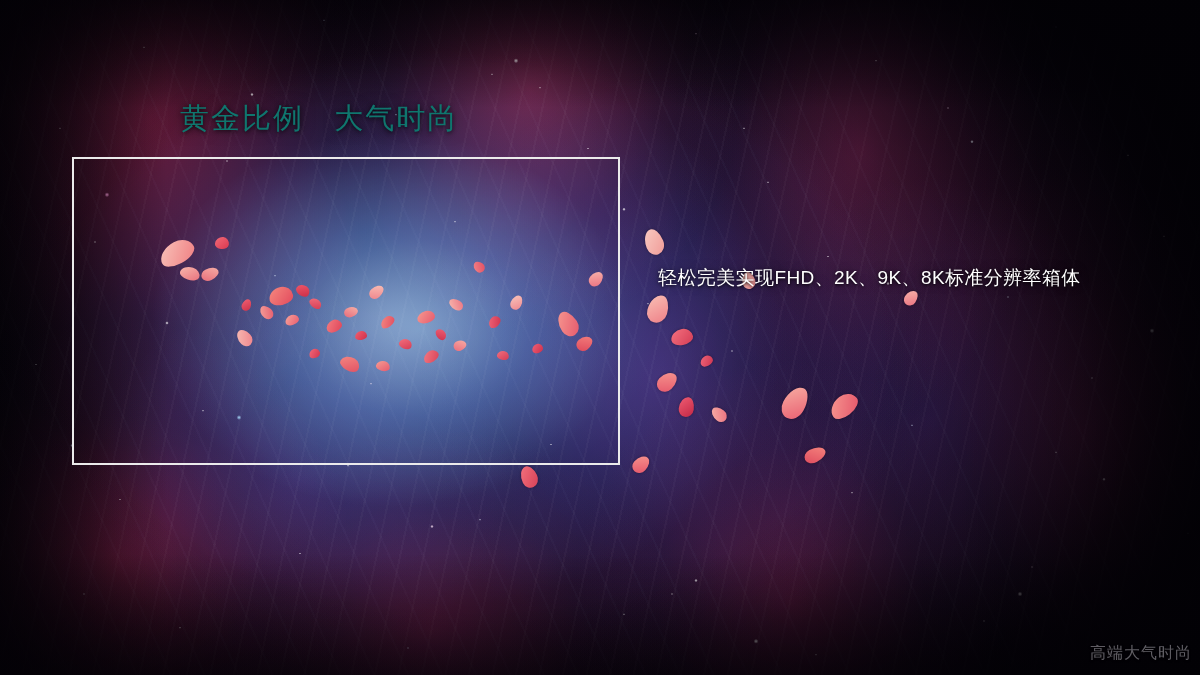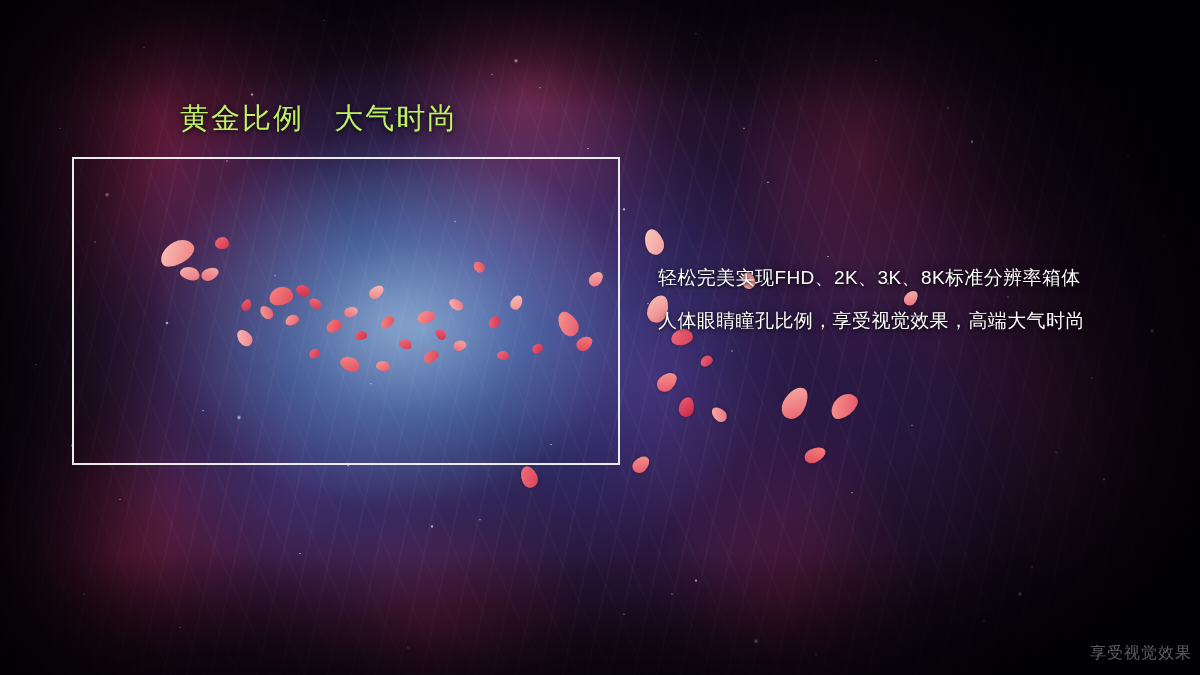--- a/index.html
+++ b/index.html
@@ -167,21 +167,21 @@
   }
   #preview-panel .inner { position:absolute; inset:-1px; }
   
   #panel-nebula {
     position:absolute; left:-74px; top:-159px; width:1200px; height:675px;
   }
 
   
   #headline {
     position:absolute; left:180px; top:101px;
-    font-size:29px; letter-spacing:2px; color:#bef264; font-weight:400;
+    font-size:29px; letter-spacing:2px; color:#0f766e; font-weight:400;
     text-shadow:0 1px 4px rgba(0,0,0,.75), 0 0 14px rgba(0,0,0,.5);
     white-space:pre; line-height:1.2;
   }
   #body-copy {
     position:absolute; left:658px; top:256px; width:520px;
   }
   #body-copy .line {
     font-size:19px; color:#ffffff; line-height:43px; white-space:nowrap;
     letter-spacing:.4px;
     text-shadow:0 1px 3px rgba(0,0,0,.82), 0 0 10px rgba(0,0,0,.55);
@@ -299,19 +299,18 @@
           <div class="petal" style="left: 498px; top: 352px; width: 12px; height: 9px; transform: rotate(12deg); background: linear-gradient(135deg, rgb(243, 112, 127) 0%, rgb(210, 58, 84) 100%);"></div>
           <div class="petal" style="left: 239px; top: 330px; width: 13px; height: 18px; transform: rotate(-44deg); background: linear-gradient(135deg, rgb(249, 192, 182) 0%, rgb(238, 127, 136) 100%);"></div>
           <div class="petal" style="left: 521px; top: 466px; width: 16px; height: 22px; transform: rotate(-26deg); background: linear-gradient(135deg, rgb(244, 116, 127) 0%, rgb(213, 63, 86) 100%);"></div>
         </div>
     </div>
   </div>
 
   <div id="headline">黄金比例   大气时尚</div>
 
   <div id="body-copy">
-    <div class="line">轻松完美实现FHD、2K、3K、8K标准分辨率箱体</div>
-    <div class="line">人体眼睛瞳孔比例，享受视觉效果，高端大气时尚</div>
+    <div class="line">轻松完美实现FHD、2K、9K、8K标准分辨率箱体</div>
   </div>
 
-  <div id="watermark">享受视觉效果</div>
+  <div id="watermark">高端大气时尚</div>
 
 </div>
 
 </body></html>

